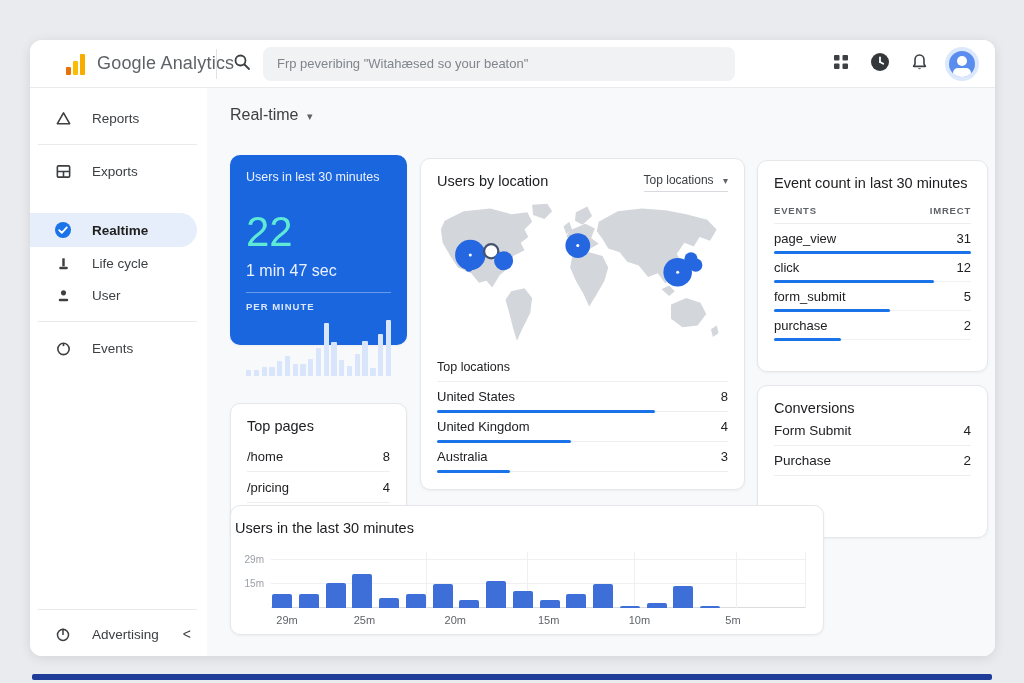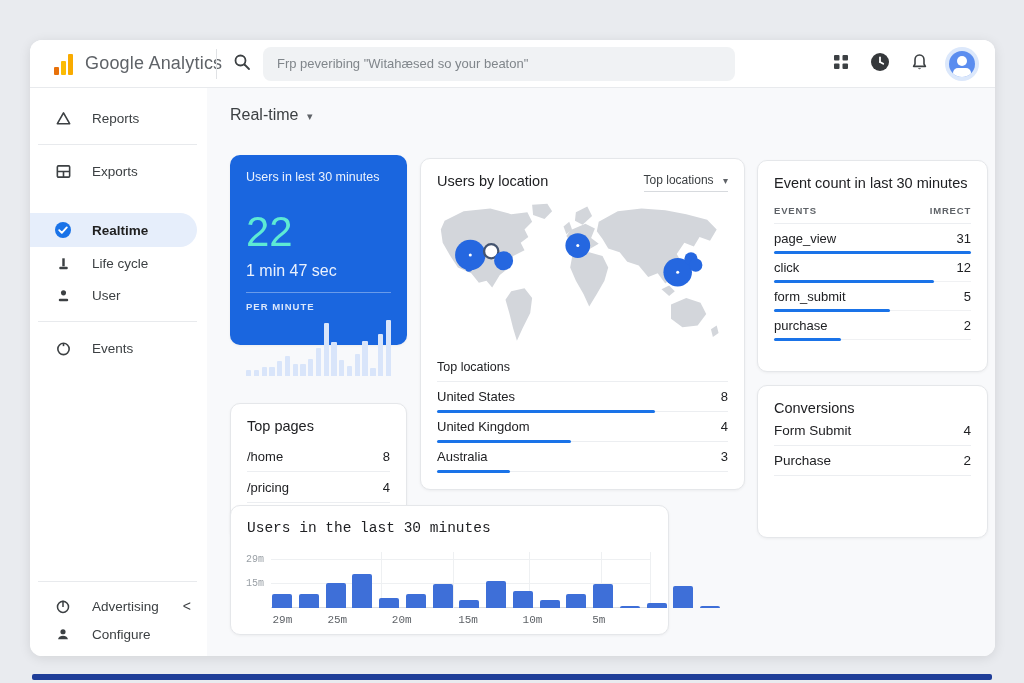--- a/index.html
+++ b/index.html
@@ -5,21 +5,21 @@
   * { margin:0; padding:0; box-sizing:border-box; }
   body { font-family:"Liberation Sans", sans-serif; background:#e9ebef; }
   .stage { position:relative; width:1024px; height:683px; background:#e9ebef; overflow:hidden; }
   .window { position:absolute; left:30px; top:40px; width:965px; height:616px; background:#fff;
             border-radius:12px; box-shadow:0 2px 12px rgba(0,0,0,.10); overflow:hidden; }
   .bottom-accent { position:absolute; left:32px; right:32px; bottom:3px; height:6px; background:#1e3d98; border-radius:2px; }
 
   
   .header { position:absolute; left:0; top:0; right:0; height:48px; background:#fff;
             border-bottom:1px solid #e8eaed; display:flex; align-items:center; }
-  .logo-sec { width:186px; display:flex; padding-left:24px; flex:0 0 auto; }
+  .logo-sec { width:186px; display:flex; padding-left:36px; flex:0 0 auto; }
   .logo-bars { display:flex; align-items:flex-end; gap:2px; height:22px; margin-right:12px; }
   .logo-bars i { display:block; width:5px; border-radius:1px; }
   .logo-text { font-size:18px; color:#5f6368; letter-spacing:.2px; white-space:nowrap; }
   .hdr-divider { width:1px; height:30px; background:#e0e2e5; flex:0 0 auto; }
   .search-wrap { display:flex; align-items:center; margin-left:16px; flex:0 0 auto; }
   .search-field { width:472px; height:34px; background:#f0f2f4; border:none; border-radius:8px;
                   margin-left:12px; padding:0 14px; font-size:13px; color:#3c4043; font-family:inherit; }
   .search-field::placeholder { color:#80868b; }
   .hdr-right { margin-left:auto; display:flex; align-items:center; gap:21px; padding-right:20px; }
   .icon-btn { background:none; border:none; cursor:pointer; display:flex; align-items:center; padding:0; }
@@ -83,21 +83,21 @@
   .cv-card { left:550px; top:297px; width:231px; height:153px; padding:14px 16px 0; }
   .tbl-head { display:flex; justify-content:space-between; margin-top:14px; padding-bottom:7px;
               border-bottom:1px solid #eceef1; font-size:9.5px; letter-spacing:.8px; color:#5f6368; font-weight:bold; }
   .ev-row { position:relative; height:29px; display:flex; justify-content:space-between; align-items:center;
             font-size:13px; color:#202124; border-bottom:1px solid #f0f1f3; }
   .ev-row .bar { position:absolute; left:0; bottom:-2px; height:3px; background:#1a73e8; border-radius:2px; z-index:2; }
   .cv-row { height:30px; display:flex; justify-content:space-between; align-items:center;
             font-size:13.5px; color:#202124; border-bottom:1px solid #eceef1;gap:46px; }
 
   
-  .bc-card { left:23px; top:417px; width:439px; height:130px; padding:14px 16px 0;font-family:Liberation Mono, monospace; }
+  .bc-card { left:23px; top:417px; width:594px; height:130px; padding:14px 4px 0; }
   .bc-plot { position:absolute; left:40px; right:18px; top:46px; height:56px; }
   .bc-baseline { position:absolute; left:0; right:0; bottom:0; height:1px; background:#dadce0; }
   .bc-grid { position:absolute; left:0; right:0; height:1px; background:#eef0f2; }
   .bc-vgrid { position:absolute; top:0; bottom:0; width:1px; background:#eef0f2; }
   .bc-bar { position:absolute; bottom:0; width:20px; background:#3e6fd8; border-radius:2px 2px 0 0; }
   .bc-ylabel { position:absolute; right:calc(100% + 7px); transform:translateY(-50%); font-size:10px; color:#9aa0a6; white-space:nowrap; }
   .bc-xlabel { position:absolute; top:calc(100% + 6px); transform:translateX(-50%); font-size:11px; color:#5f6368; }
 </style>
 </head>
 <body>
@@ -222,29 +222,20 @@
       <div class="sb-item">
             <span class="sb-icon">
               <svg width="16" height="16" viewBox="0 0 18 18">
                 <circle cx="9" cy="10" r="6.2" fill="none" stroke="#3c4043" stroke-width="1.7"></circle>
                 <line x1="9" y1="3" x2="9" y2="10" stroke="#3c4043" stroke-width="1.7"></line>
               </svg>
             </span>
             <span class="sb-label">Advertising</span>
             <span class="sb-chevron">&lt;</span>
           </div>
-          <div class="sb-item">
-            <span class="sb-icon">
-              <svg width="16" height="16" viewBox="0 0 18 18">
-                <circle cx="9" cy="6.5" r="2.9" fill="#3c4043"></circle>
-                <path d="M3.5 15 a5.5 4 0 0 1 11 0 Z" fill="#3c4043"></path>
-              </svg>
-            </span>
-            <span class="sb-label">Configure</span>
-          </div>
         </div>
     </nav>
 
     <main class="main">
       <div class="page-title">
         <span>Real-time</span>
         <span class="caret">▾</span>
       </div>
 
       <section class="card rt-card">

